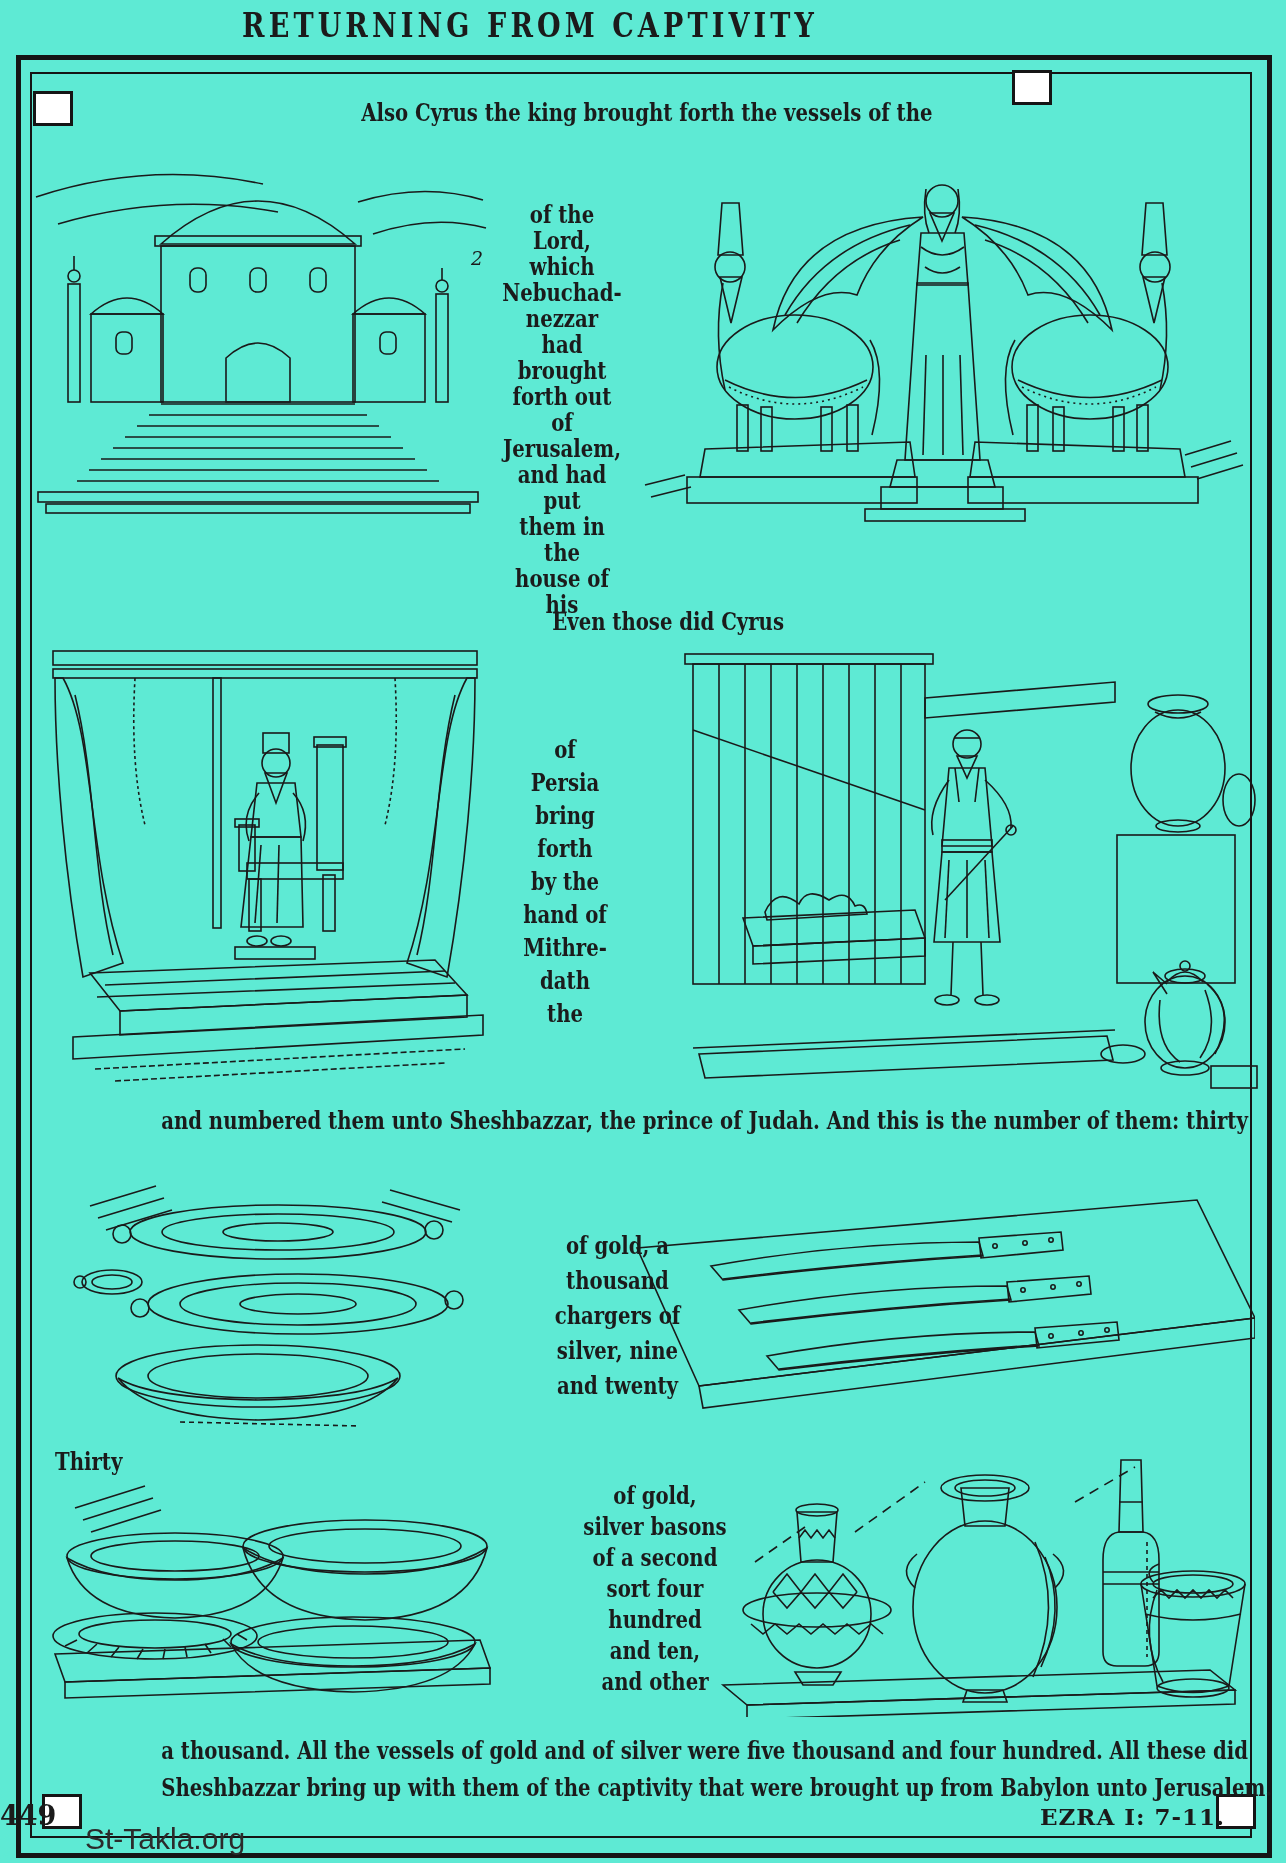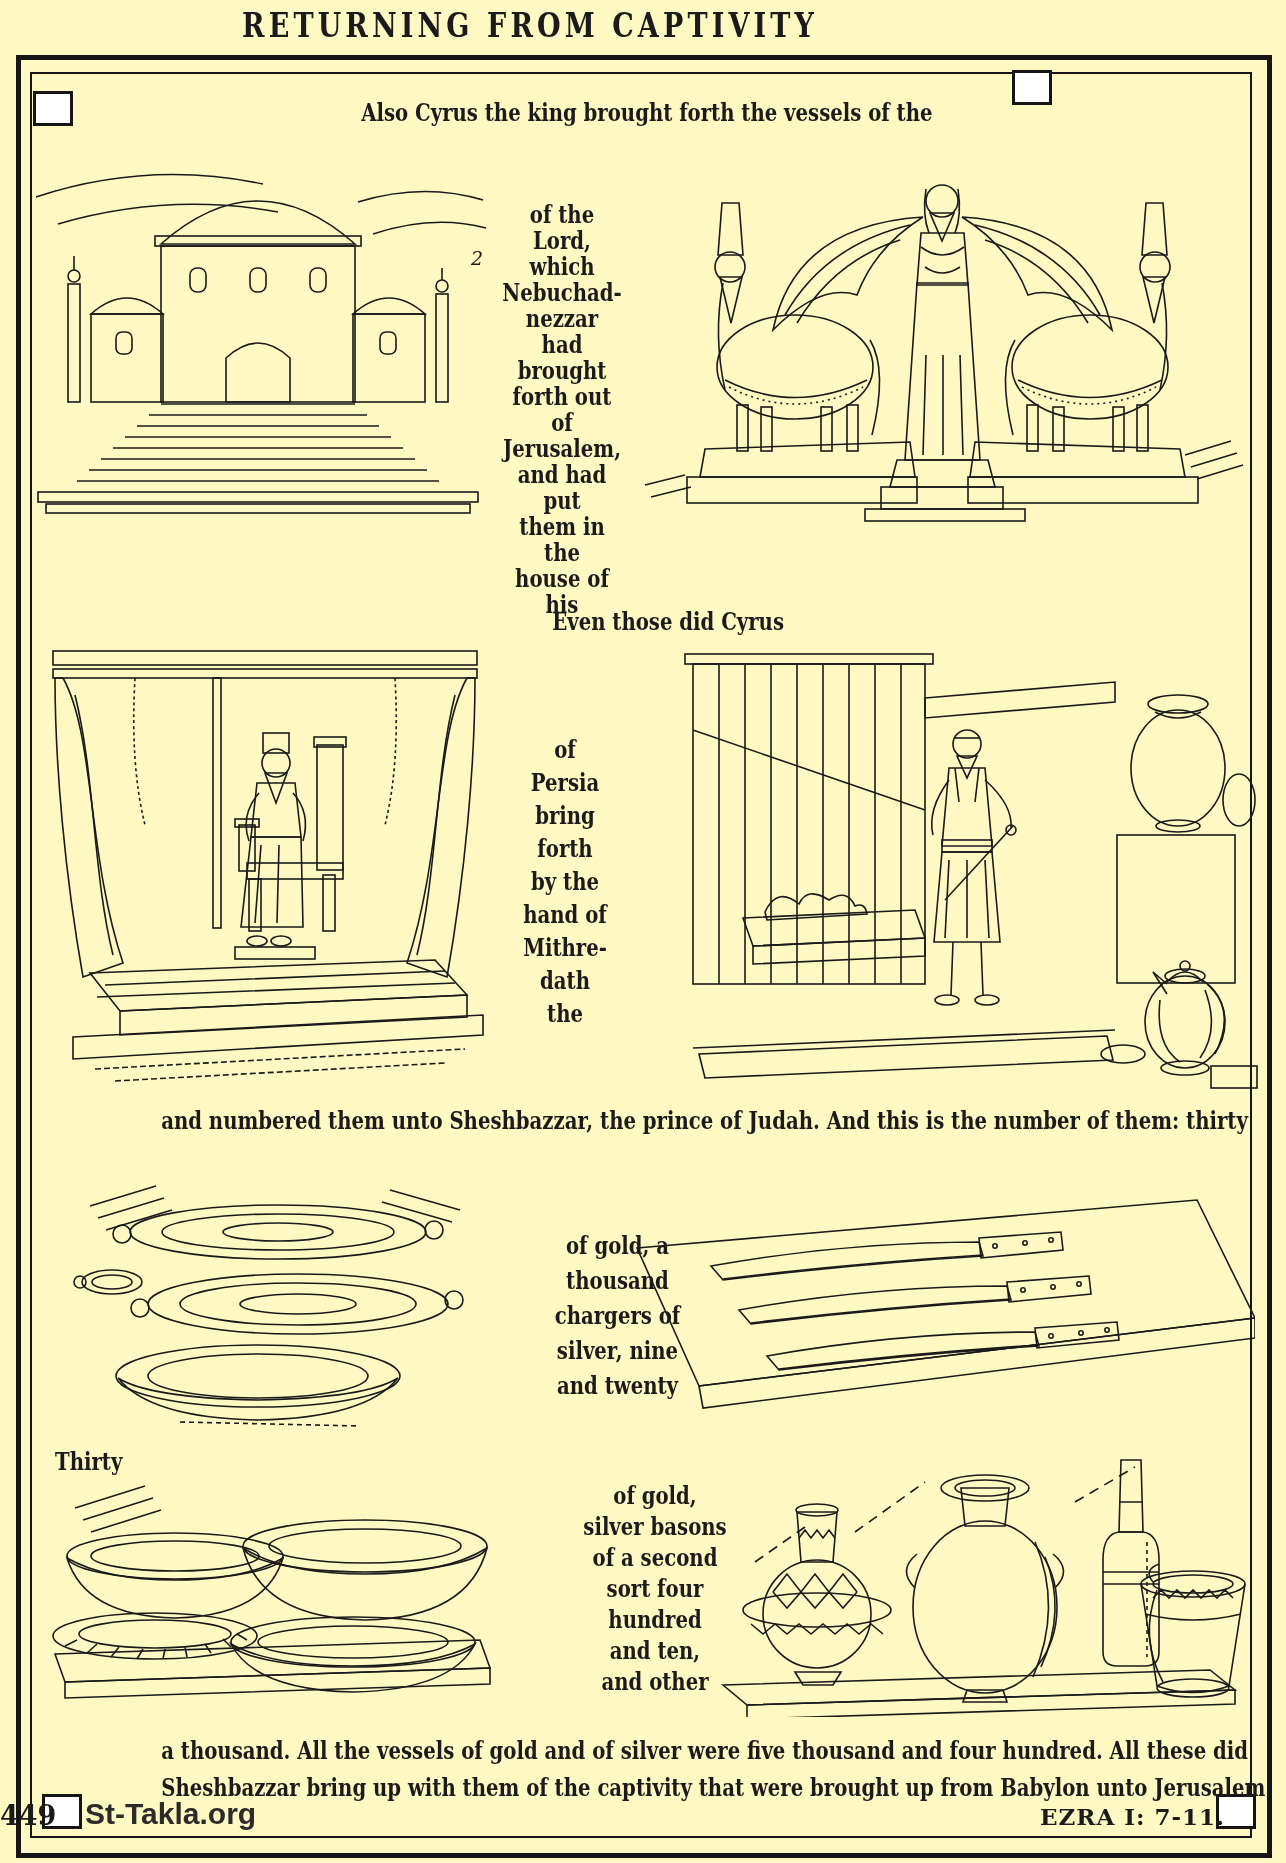--- a/index.html
+++ b/index.html
@@ -1,31 +1,31 @@
 <!DOCTYPE html>
 <html><head>
 <meta charset="utf-8">
 <style>
   html,body{margin:0;padding:0;background:#e8e8e8;}
-  .page{position:relative;width:1286px;height:1863px;background:#fef9c3;margin:0 auto;
+  .page{position:relative;width:1286px;height:1863px;background:#5eead4;margin:0 auto;
         font-family:"DejaVu Serif",serif;color:#1b1b1b;overflow:hidden;}
   .abs{position:absolute;}
   
   .outer-frame{left:16px;top:55px;width:1246px;height:1793px;border:5px solid #151515;}
   .inner-frame{left:30px;top:72px;width:1218px;height:1762px;border:2px solid #151515;}
   .csq{width:34px;height:29px;border:3px solid #151515;background:#fff;}
   
   .bold{font-weight:700;}
   .cond{transform:scaleX(0.82);transform-origin:center top;}
   .condL{transform:scaleX(0.82);transform-origin:left top;}
   .title{font-size:33px;letter-spacing:5px;text-align:center;white-space:nowrap;}
   .vline{font-size:24px;text-align:center;white-space:nowrap;}
   .vcol{font-size:24px;text-align:center;}
   .marker{font-size:19px;font-style:italic;}
-  .watermark{font-family:"Liberation Sans","DejaVu Sans",sans-serif;font-size:30px;color:#2b2b2b;font-weight:700;}
+  .watermark{font-family:"Liberation Sans","DejaVu Sans",sans-serif;font-size:30px;color:#2b2b2b;font-weight:400;margin-top:25px;}
   .pagenum{font-size:27px;font-weight:700;text-align:left;width:1057px;left:0;}
   .refer{font-size:23px;font-weight:700;letter-spacing:1px;white-space:nowrap;text-align:center;}
   svg{display:block;}
   .ill path,.ill rect,.ill ellipse,.ill circle,.ill line,.ill polygon,.ill polyline{
      stroke:#1a1a1a;stroke-width:1.6;fill:none;}
 </style>
 </head>
 <body>
 
 <div class="page">

